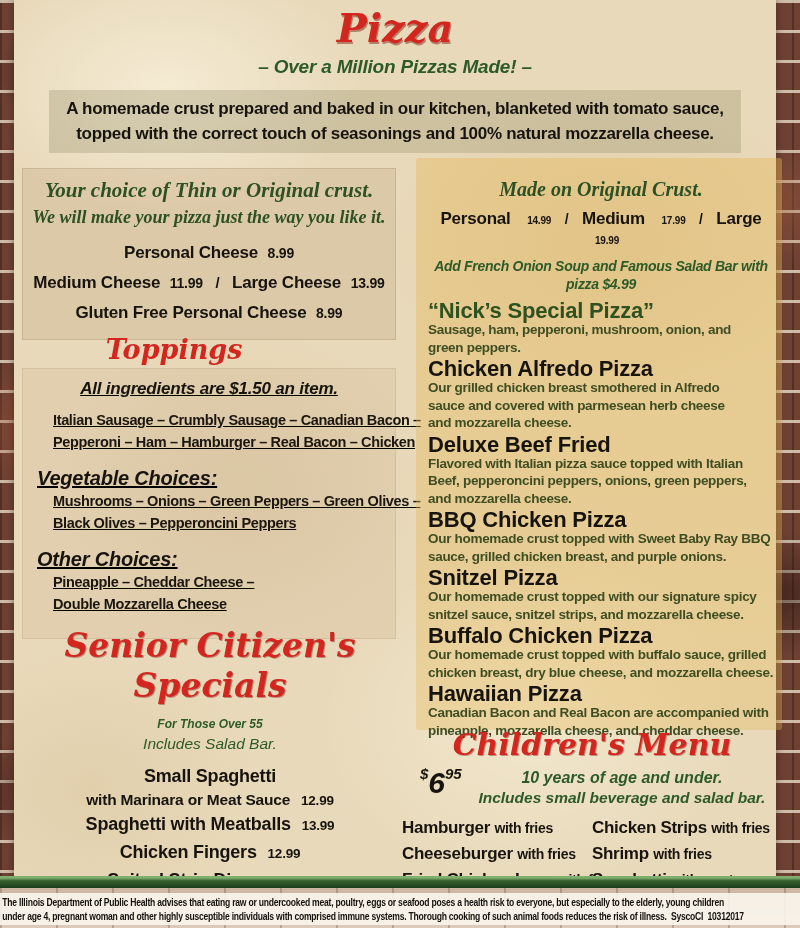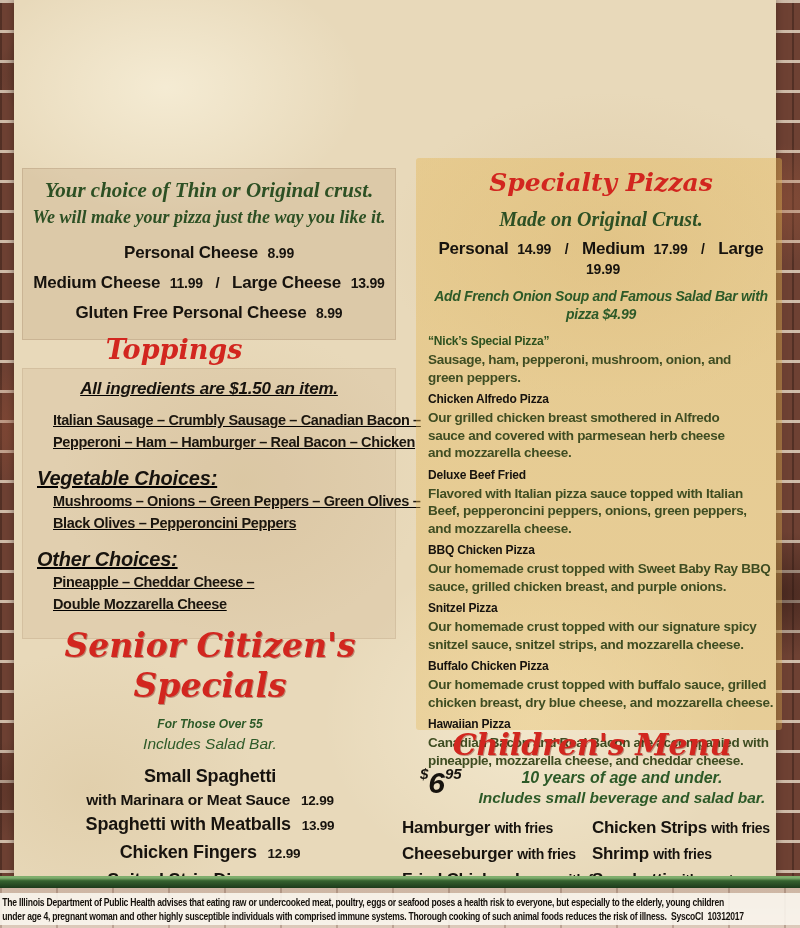--- a/index.html
+++ b/index.html
@@ -80,25 +80,25 @@
 
   
   .specialty{
     position:absolute;left:402px;top:158px;width:366px;height:572px;box-sizing:border-box;
     background:linear-gradient(180deg, rgba(228,182,84,.42), rgba(228,182,84,.34));
     border-radius:3px;padding:10px 8px 0 12px;
   }
   .spec-h{text-align:center;font-size:25px;line-height:30px;}
   .spec-made{text-align:center;font-size:20px;line-height:26px;margin-top:8px;}
   .spec-sizes{text-align:center;font-weight:bold;color:#17130e;margin-top:7px;font-size:17px;letter-spacing:-.2px;}
-  .spec-sizes .pr{font-size:14px;margin-left:4px;}
+  .spec-sizes .pr{font-size:10px;margin-left:12px;}
   .spec-sizes .sep{margin:0 9px;font-size:14px;}
   .spec-addon{text-align:center;font-size:14px;line-height:18px;margin-top:8px;letter-spacing:-.3px;}
   .pizza-list{margin-top:8px;}
-  .pizza-name{font-weight:bold;color:#17130e;font-size:12px;line-height:20px;margin-top:3px;letter-spacing:-.2px;}
+  .pizza-name{font-weight:bold;color:#17130e;font-size:22px;line-height:20px;margin-top:3px;letter-spacing:-.2px;}
   .pizza-name.green{color:#2e511f;}
   .pizza-desc{font-weight:bold;color:#3f4d22;font-size:13.5px;line-height:17.5px;letter-spacing:-.3px;}
 
   .children{position:absolute;left:388px;top:728px;width:380px;}
   .children-h{text-align:center;font-size:30px;line-height:34px;text-shadow:1px 1px 0 rgba(120,20,10,.4);}
   .child-priceline{display:flex;align-items:flex-start;margin-top:3px;}
   .child-price{font-style:italic;font-weight:bold;color:#17130e;margin-left:18px;white-space:nowrap;}
   .child-price .cur{font-size:15px;vertical-align:14px;}
   .child-price .big{font-size:30px;}
   .child-price .cts{font-size:15px;vertical-align:14px;}
@@ -128,20 +128,26 @@
     width:1020px;transform:scaleX(.78);transform-origin:0 0;
     font-weight:bold;color:#15110c;font-size:11px;line-height:14px;letter-spacing:-.3px;
     padding:2px 0 0 3px;
   }
 </style>
 </head>
 <body>
 
 <div class="paper">
 
+  <div class="header">
+    <div class="script page-title">Pizza</div>
+    <div class="greensans tagline">– Over a Million Pizzas Made! –</div>
+    <div class="desc-band pre">A homemade crust prepared and baked in our kitchen, blanketed with tomato sauce,
+topped with the correct touch of seasonings and 100% natural mozzarella cheese.</div>
+  </div>
 
   <div class="crust-box">
     <div class="greenserif crust-h1">Your choice of Thin or Original crust.</div>
     <div class="greenserif crust-h2">We will make your pizza just the way you like it.</div>
     <div class="crust-prices">
       <div class="price-line">
         <span class="nm">Personal Cheese</span>
         <span class="pr">8.99</span>
       </div>
       <div class="price-line">
@@ -203,21 +209,20 @@
         <span class="pr">12.99</span>
       </div>
       <div class="senior-line">
         <span>Chopped Steak</span>
         <span class="pr">13.99</span>
       </div>
     </div>
   </div>
 
   <div class="specialty">
-    <div class="script spec-h">Specialty Pizzas</div>
     <div class="greenserif spec-made">Made on Original Crust.</div>
     <div class="spec-sizes">
       <span>Personal</span>
       <span class="pr">14.99</span>
       <span class="sep">/</span>
       <span>Medium</span>
       <span class="pr">17.99</span>
       <span class="sep">/</span>
       <span>Large</span>
       <span class="pr">19.99</span>

